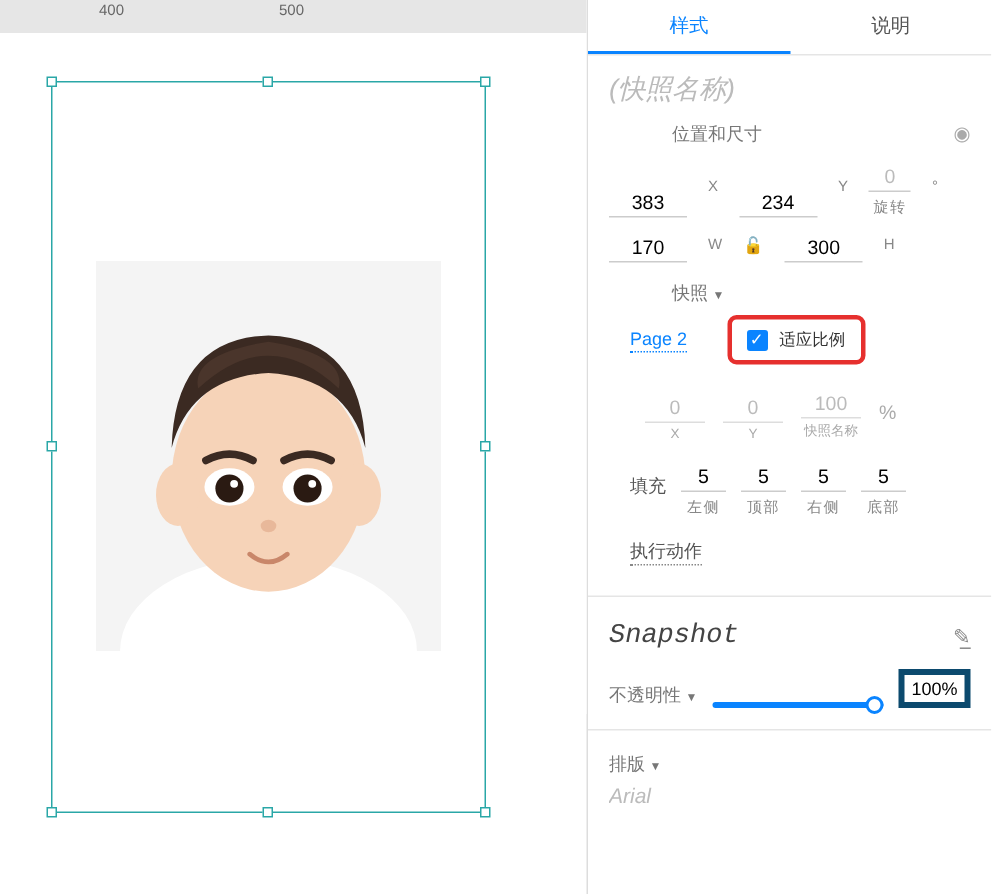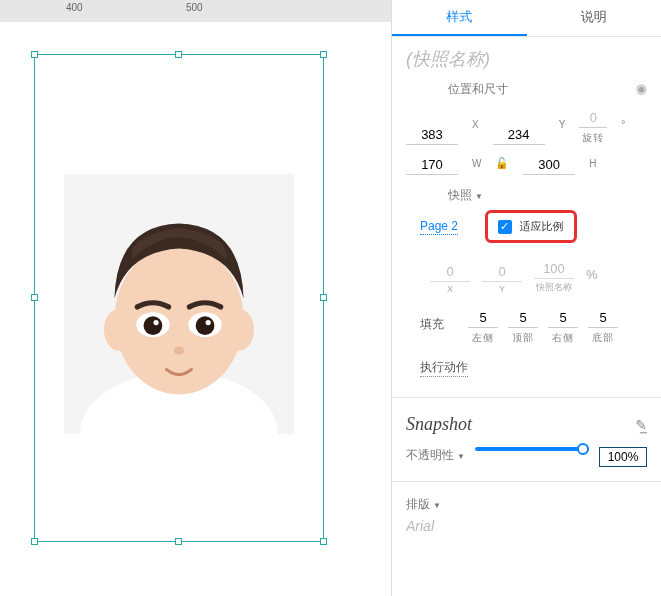--- a/index.html
+++ b/index.html
@@ -32,31 +32,31 @@
 .page-link { font-size: 12px; color: #0a84ff; border-bottom: 1px dotted #0a84ff; padding-bottom: 1px; display: inline-block; margin: 8px 12px 4px 14px; }
 .highlight-box { border: 3px solid #e6302e; border-radius: 6px; padding: 6px 10px; margin: 6px 8px 6px 10px; display: inline-flex; align-items: center; gap: 8px; }
 .checkbox { width: 14px; height: 14px; background: #0a84ff; color: #fff; font-size: 11px; display: flex; align-items: center; justify-content: center; border-radius: 2px; }
 .fit-label { font-size: 11px; color: #333; }
 .pct-row { display: flex; align-items: flex-end; gap: 12px; margin: 10px 14px 4px 24px; }
 .pct-field { display: flex; flex-direction: column; align-items: center; }
 .pct-field input { width: 40px; border: none; border-bottom: 1px solid #ddd; text-align: center; font-size: 13px; padding: 2px 0; outline: none; color: #bbb; }
 .pct-label { font-size: 9px; color: #aaa; margin-top: 2px; }
 .pct-sign { font-size: 13px; color: #aaa; align-self: center; margin-bottom: 4px; }
 .fill-row { display: flex; align-items: flex-end; gap: 10px; margin: 14px 14px 4px; }
-.fill-title { font-size: 12px; color: #555; align-self: center; margin-right: 14px; margin-bottom: 4px; }
+.fill-title { font-size: 12px; color: #555; align-self: center; margin-right: 0; margin-bottom: 4px; }
 .action-link { font-size: 12px; color: #555; border-bottom: 1px dotted #888; display: inline-block; margin: 10px 14px 8px; }
 .divider { height: 1px; background: #e5e5e5; margin: 6px 0; }
 .snapshot-row { display: flex; align-items: center; justify-content: space-between; padding: 10px 14px 4px; }
-.snapshot-title { font-size: 18px; color: #444; font-family: Liberation Serif, serif; font-style: italic; }
+.snapshot-title { font-size: 18px; color: #444; font-family: Liberation Mono, monospace; font-style: italic; }
 .rename-icon { color: #888; font-size: 14px; }
-.opacity-row { display: flex; align-items: flex-start; gap: 10px; padding: 8px 14px; }
+.opacity-row { display: flex; align-items: flex-end; gap: 10px; padding: 8px 14px; }
 .opacity-label { font-size: 12px; color: #777; }
 .slider { flex: 1; height: 4px; background: #0a84ff; border-radius: 2px; position: relative; }
 .slider-thumb { position: absolute; right: 0; top: -4px; width: 12px; height: 12px; background: #fff; border: 2px solid #0a84ff; border-radius: 50%; }
-.opacity-val { width: 48px; border: 1px solid #0c4a6e; text-align: center; font-size: 12px; padding: 2px; }
+.opacity-val { width: 48px; border: 4px solid #0c4a6e; text-align: center; font-size: 12px; padding: 2px; }
 .typeset-row { padding: 8px 14px 2px; font-size: 12px; color: #777; }
 .font-row { padding: 2px 14px 8px; }
 .font-input { width: 100px; border: none; font-size: 14px; color: #bbb; outline: none; font-style: italic; }
 .tri { font-size: 8px; margin-left: 3px; }
 </style>
 </head>
 <body>
 
 <div class="canvas-area">
   <div class="ruler-top">

